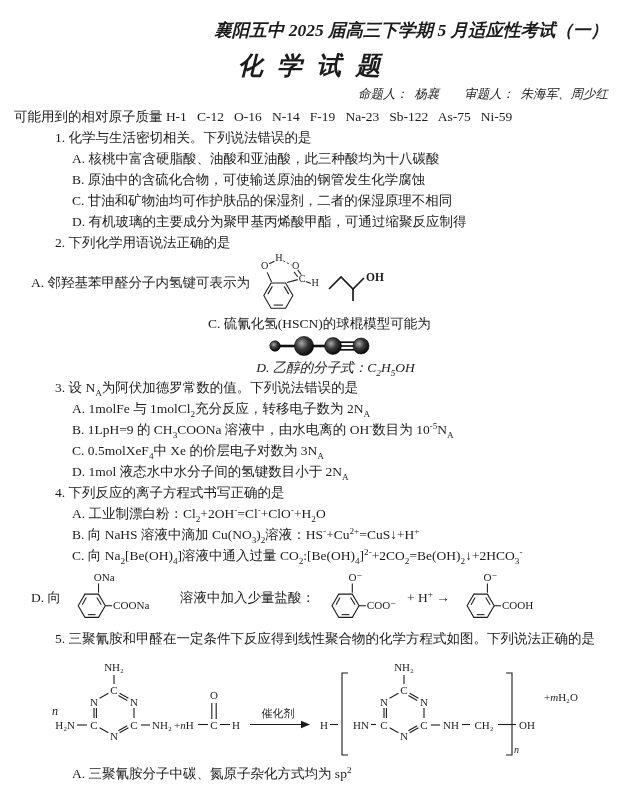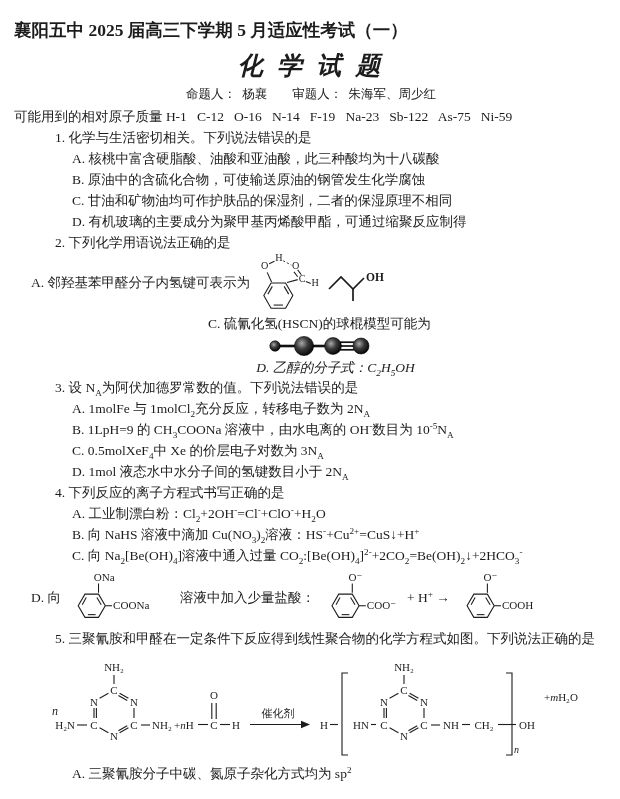--- a/index.html
+++ b/index.html
@@ -1,23 +1,23 @@
 <!DOCTYPE html>
 <html><head>
 <meta charset="utf-8">
 <style>
   html,body{margin:0;padding:0;}
   body{
     width:620px;height:799px;background:#ffffff;overflow:hidden;
     font-family:"Liberation Serif","DejaVu Serif",serif;color:#1c1c1c;
   }
   .page{padding:10px 12px 0 14px;}
-  .title{text-align:left;font-weight:bold;font-size:17.5px;line-height:24px;margin-top:8px;}
+  .title{text-align:right;font-weight:bold;font-size:17.5px;line-height:24px;margin-top:8px;font-style:italic;}
   .subject{text-align:center;font-weight:bold;font-size:25px;line-height:32px;margin-top:8px;letter-spacing:4px;font-style:italic;}
-  .authors{text-align:center;font-size:12.5px;line-height:16px;margin-top:4px;white-space:pre;}
+  .authors{text-align:right;font-size:12.5px;line-height:16px;margin-top:4px;font-style:italic;white-space:pre;}
   .masses{font-size:13.5px;line-height:20px;margin-top:5px;white-space:pre;}
   .sec-heading{font-weight:bold;font-size:13.8px;line-height:23px;margin-top:6px;}
   .line{font-size:13.5px;line-height:21px;margin-left:41px;}
   .opt{padding-left:17px;}
   .row{display:flex;align-items:center;font-size:13.5px;}
   .row .txt{white-space:nowrap;}
   sub,sup{font-size:68%;line-height:0;}
   svg{display:block;}
   svg text{font-family:"Liberation Serif","DejaVu Serif",serif;fill:#1c1c1c;}
   .bond{stroke:#1c1c1c;stroke-width:1.1;fill:none;}

